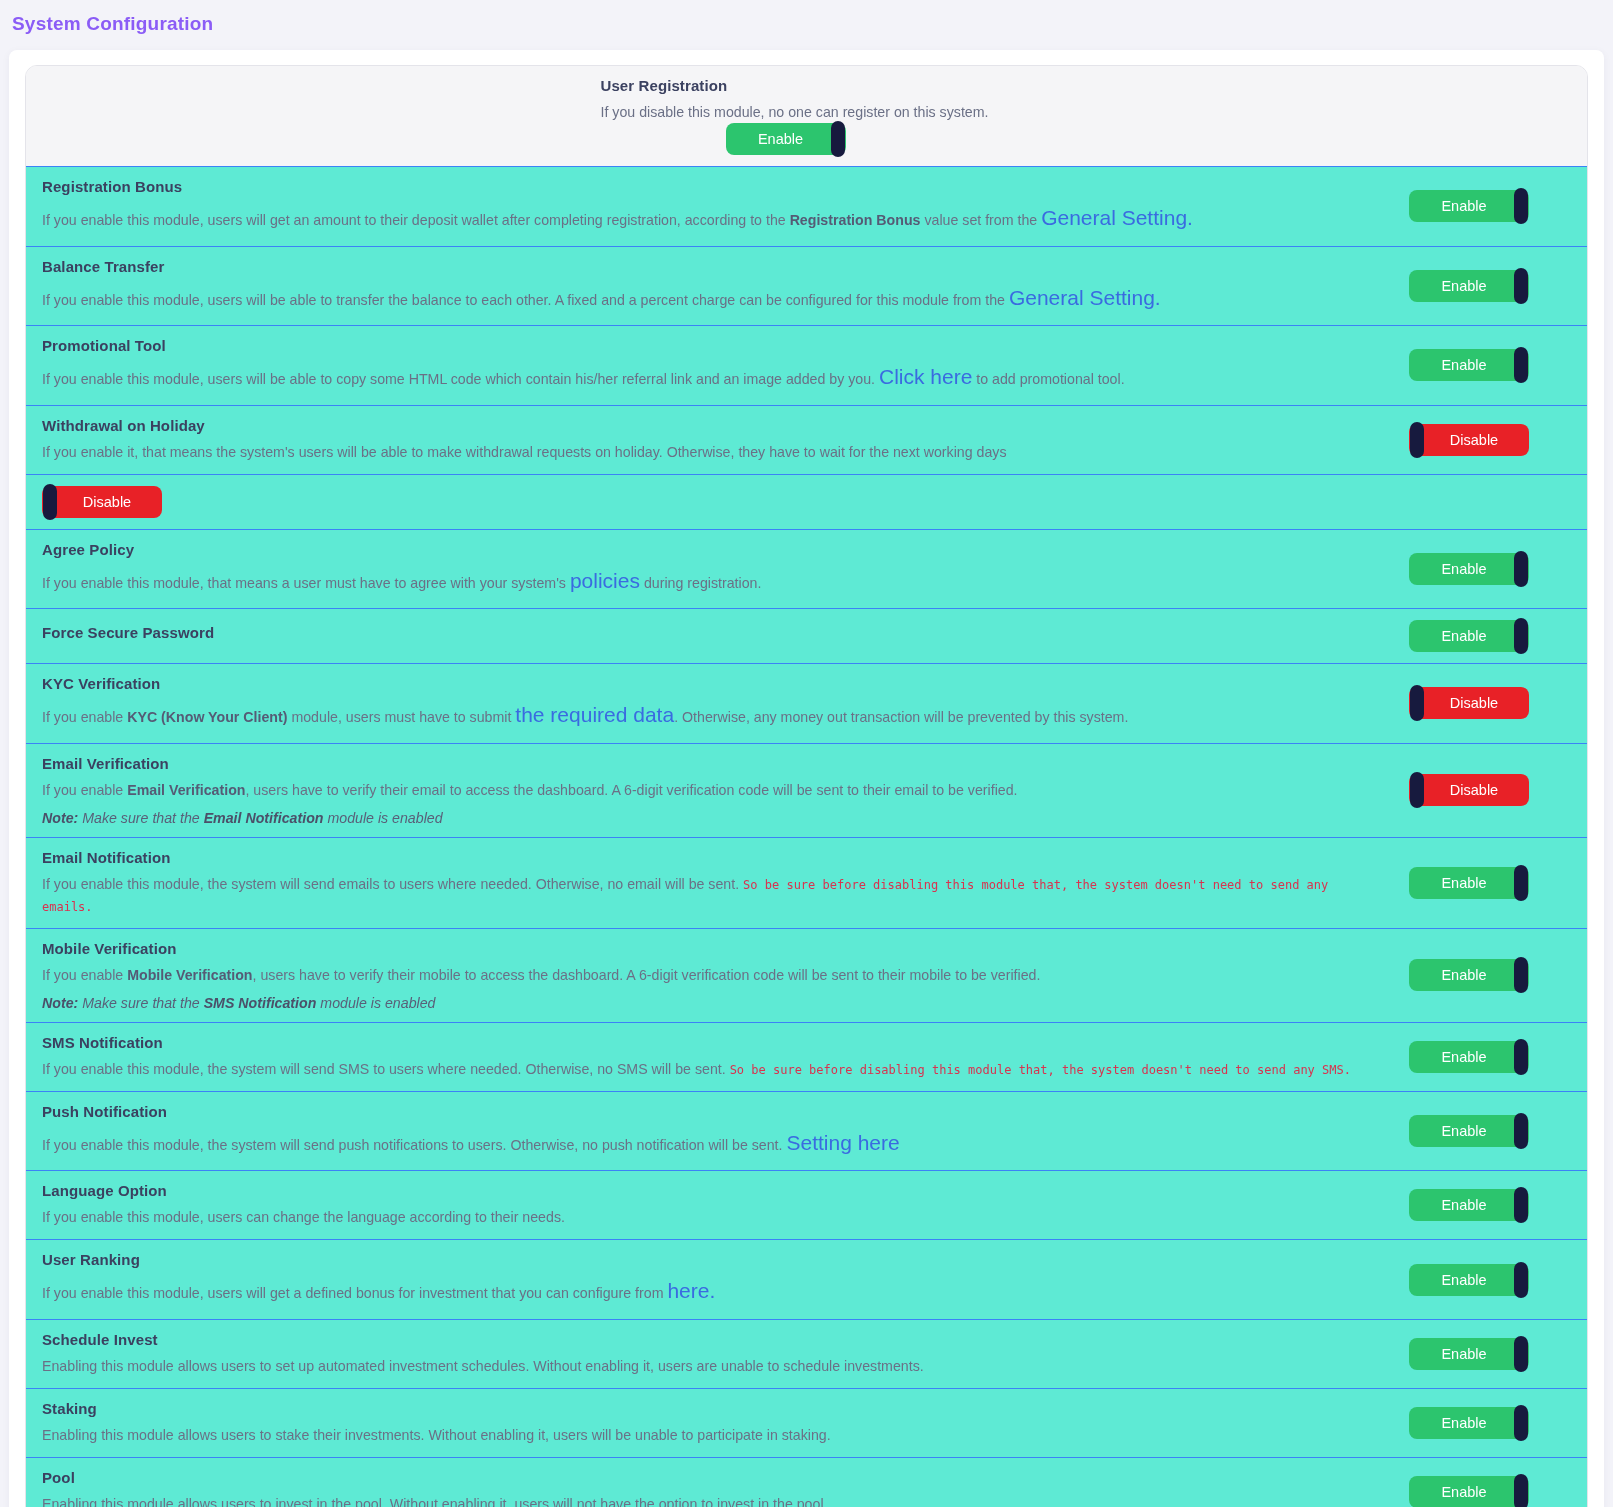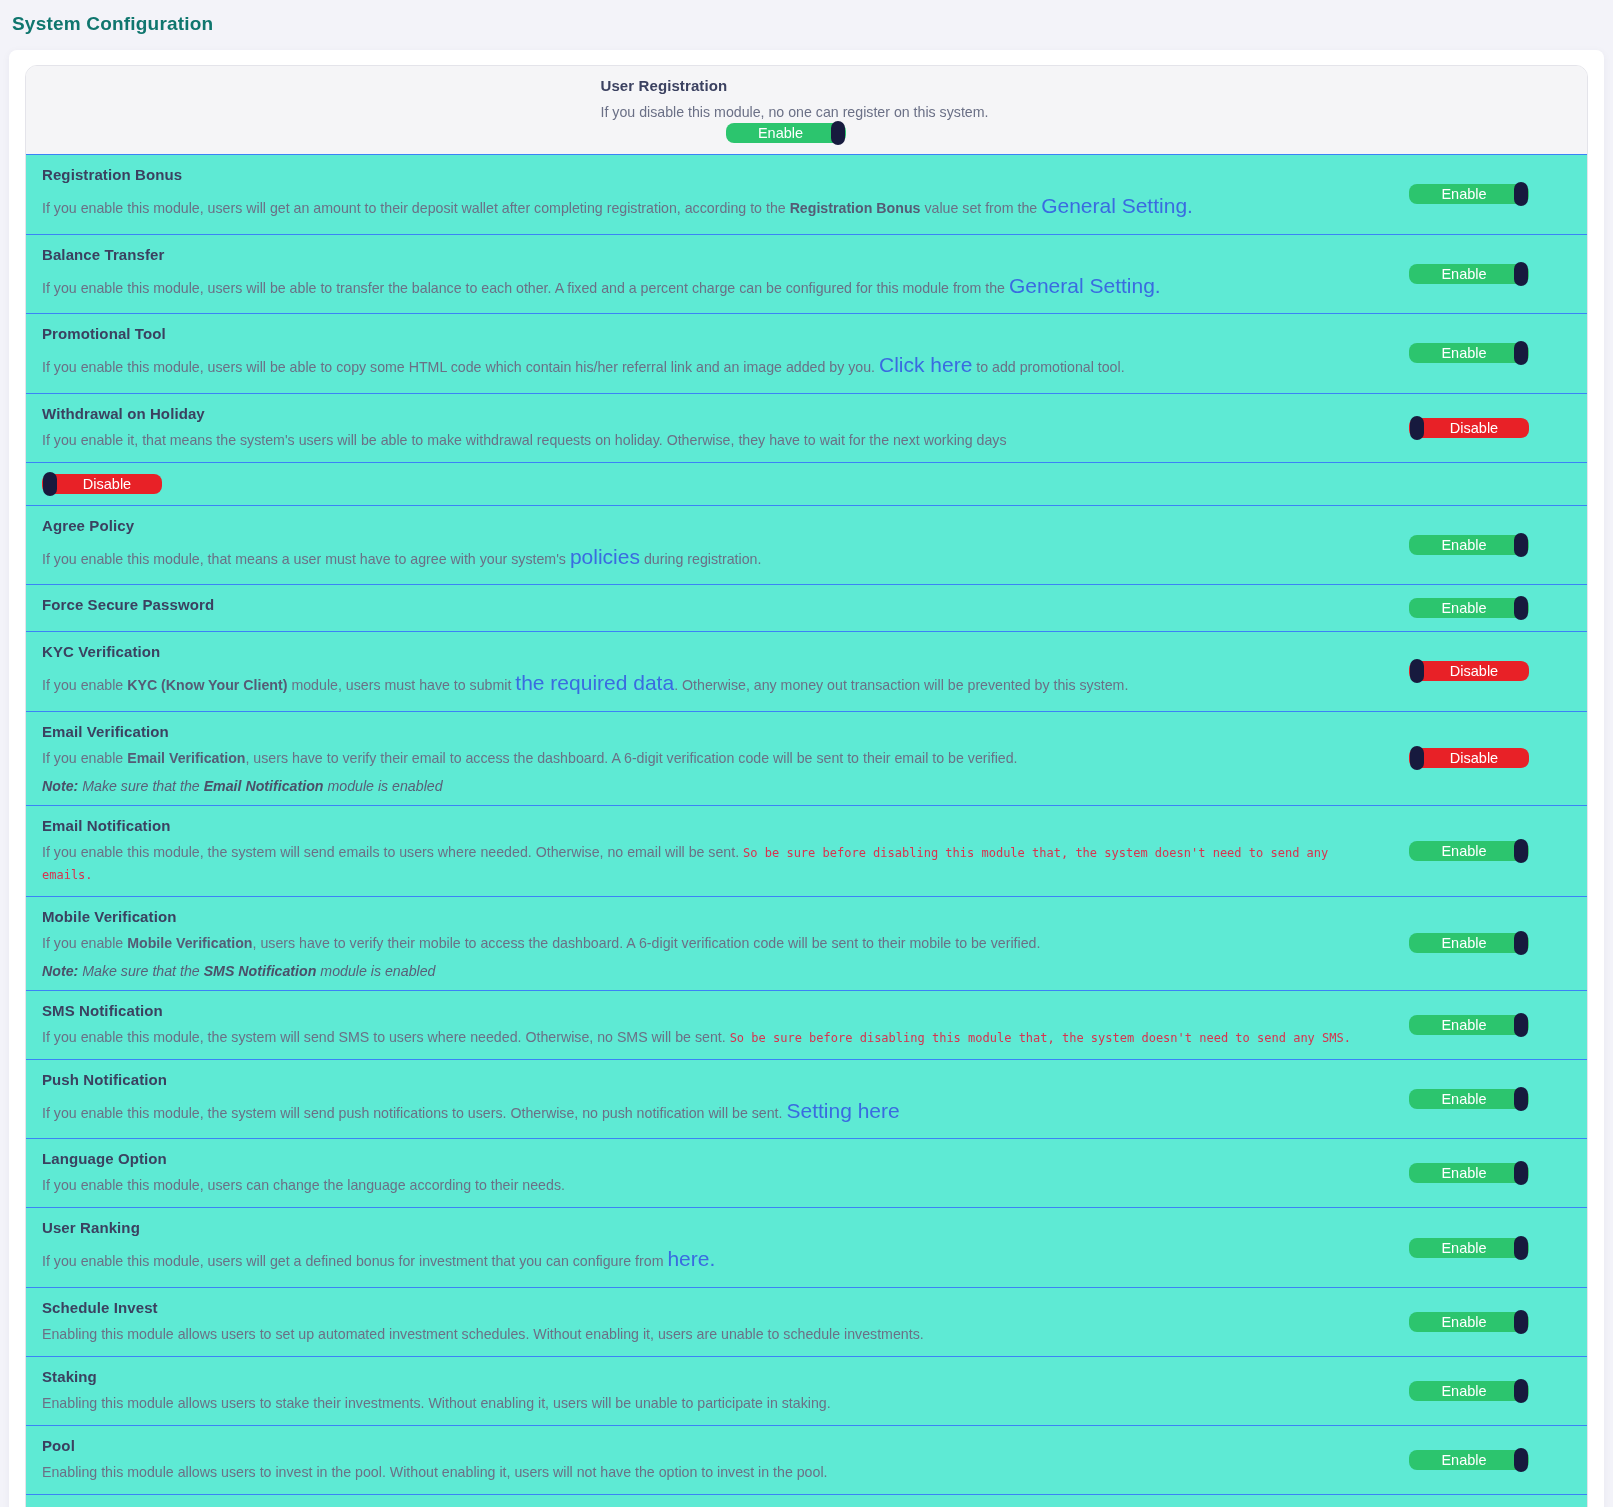--- a/index.html
+++ b/index.html
@@ -7,21 +7,21 @@
   body {
     background: #f3f3f9;
     font-family: "Liberation Sans", sans-serif;
     color: #6b7086;
     padding: 0 9px 14px 9px;
     min-height: 1507px;
   }
   .page-title {
     font-size: 19px;
     font-weight: 700;
-    color: #0f766e;
+    color: #8b5cf6;
     padding: 13px 3px 15px 3px;
     letter-spacing: .2px;
   }
   .card {
     background: #ffffff;
     border-radius: 8px;
     box-shadow: 0 2px 8px rgba(40,40,80,.05);
   }
   .card-body { padding: 15px 16px 16px 16px; }
   .module-list {
@@ -72,21 +72,21 @@
   .module-note strong { font-weight: 700; color: #4b5069; }
   .toggle-wrap {
     flex: 0 0 auto;
     padding-right: 42px;
     display: flex;
     align-items: center;
   }
   .toggle-btn {
     position: relative;
     width: 120px;
-    height: 20px;
+    height: 32px;
     border: none;
     border-radius: 8px;
     color: #ffffff;
     font-family: "Liberation Sans", sans-serif;
     font-size: 14.5px;
     cursor: pointer;
     display: inline-block;
   }
   .toggle-btn .knob {
     position: absolute;

